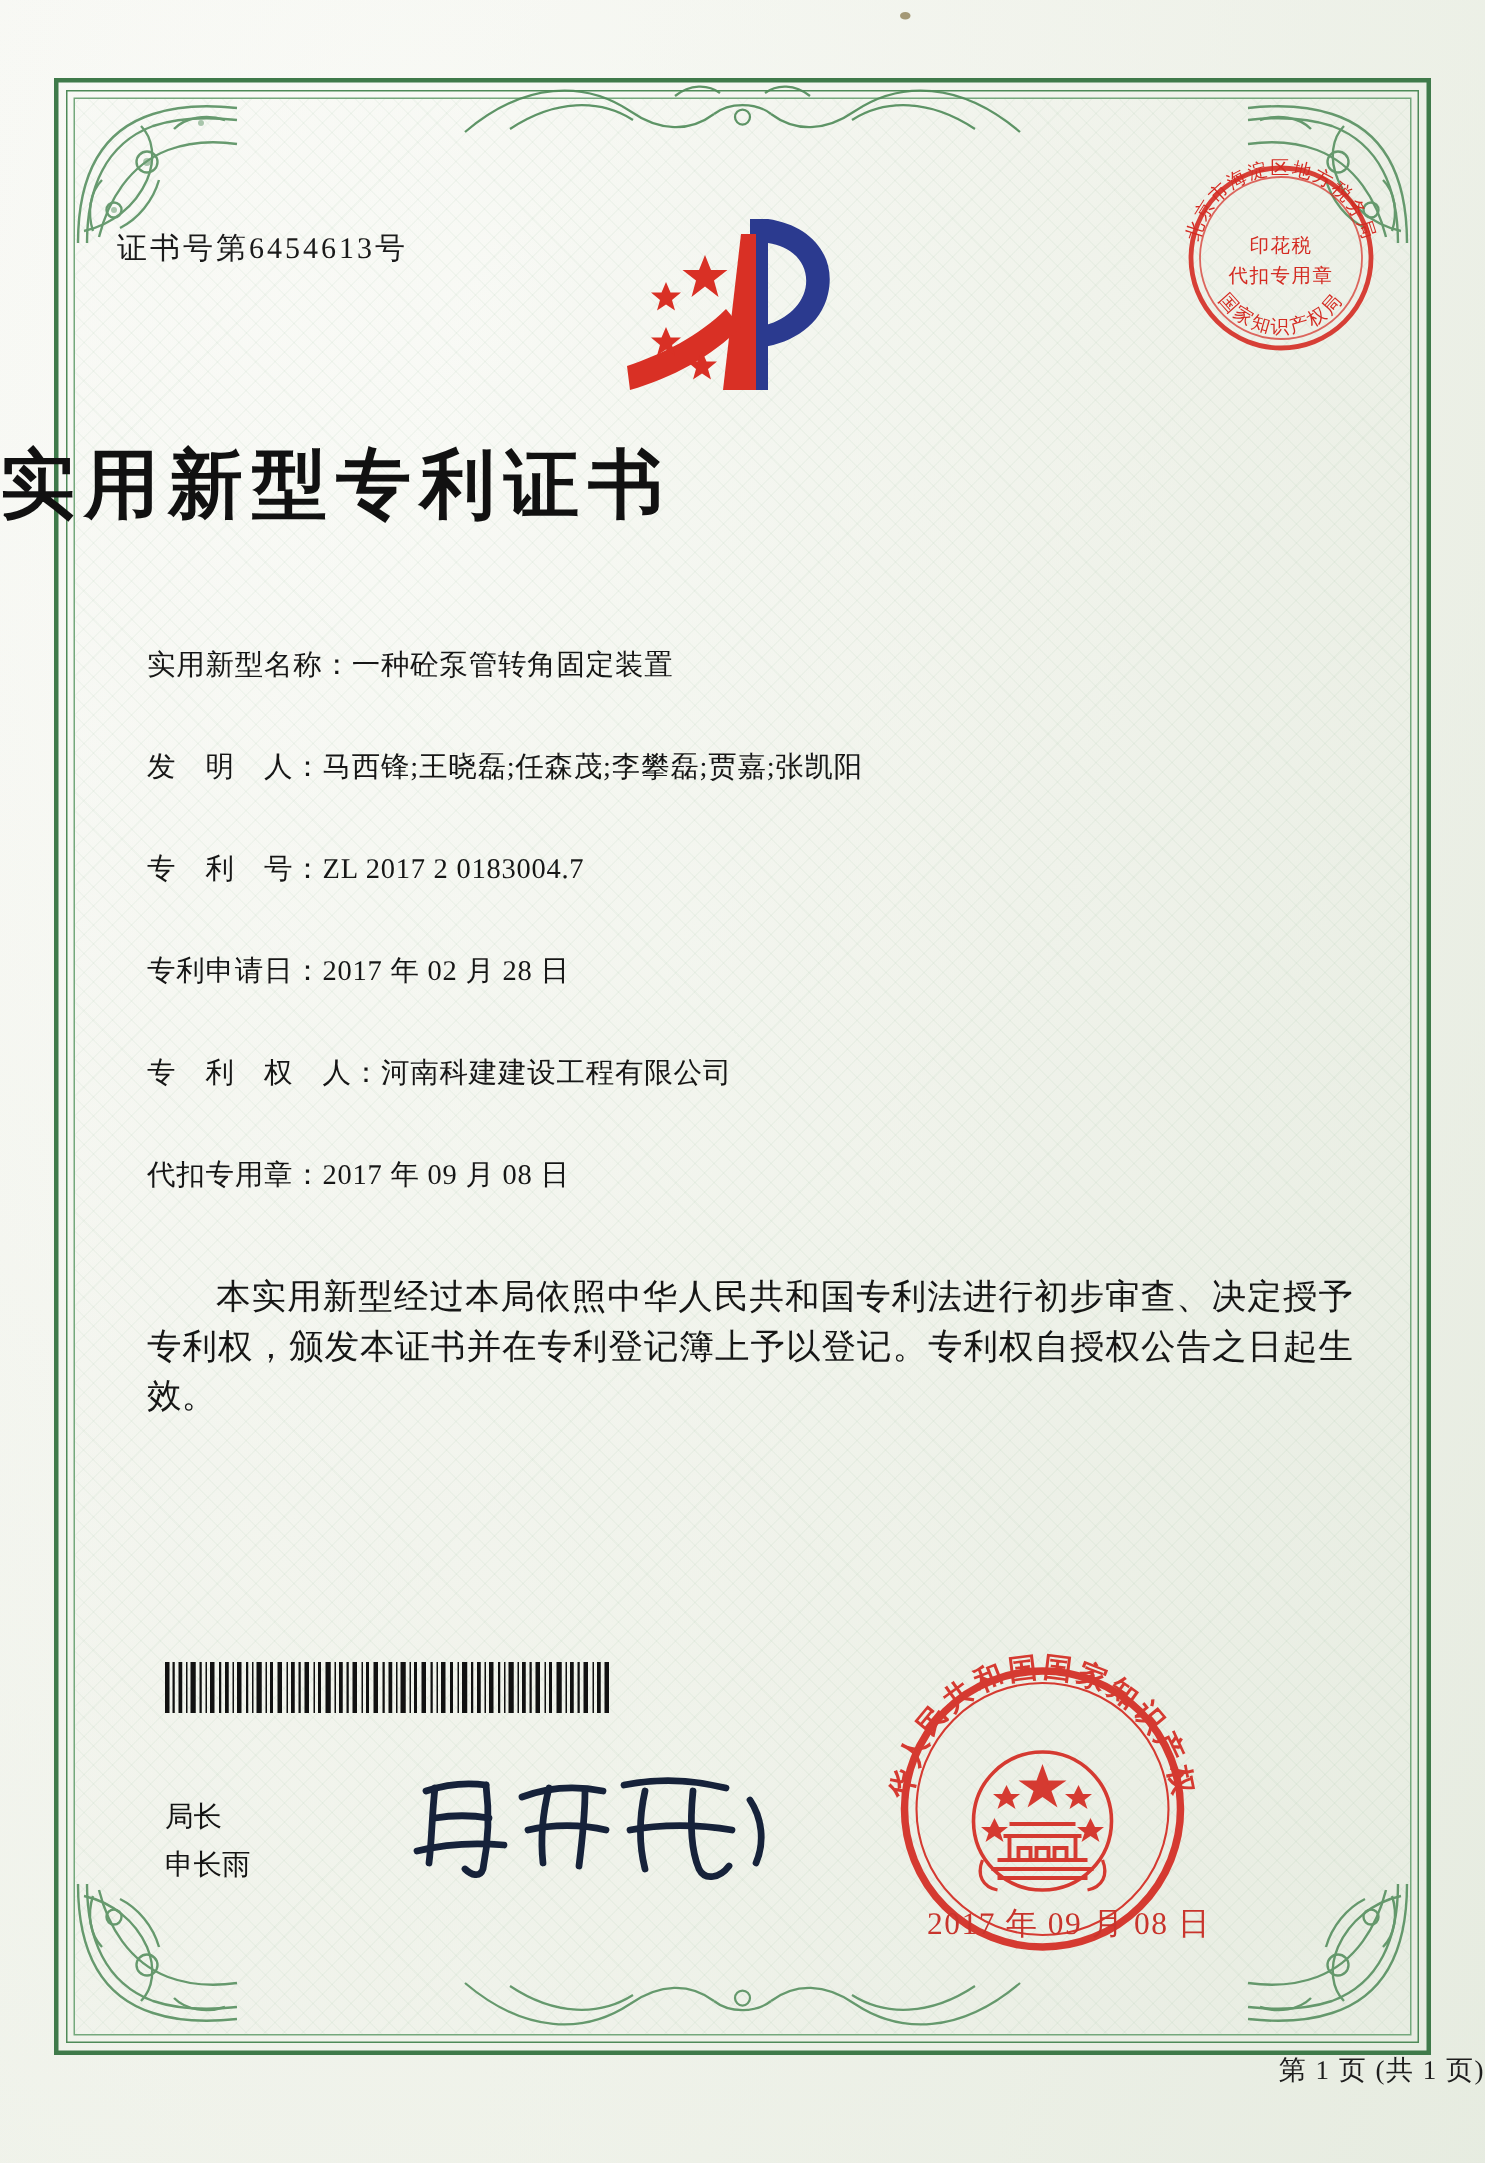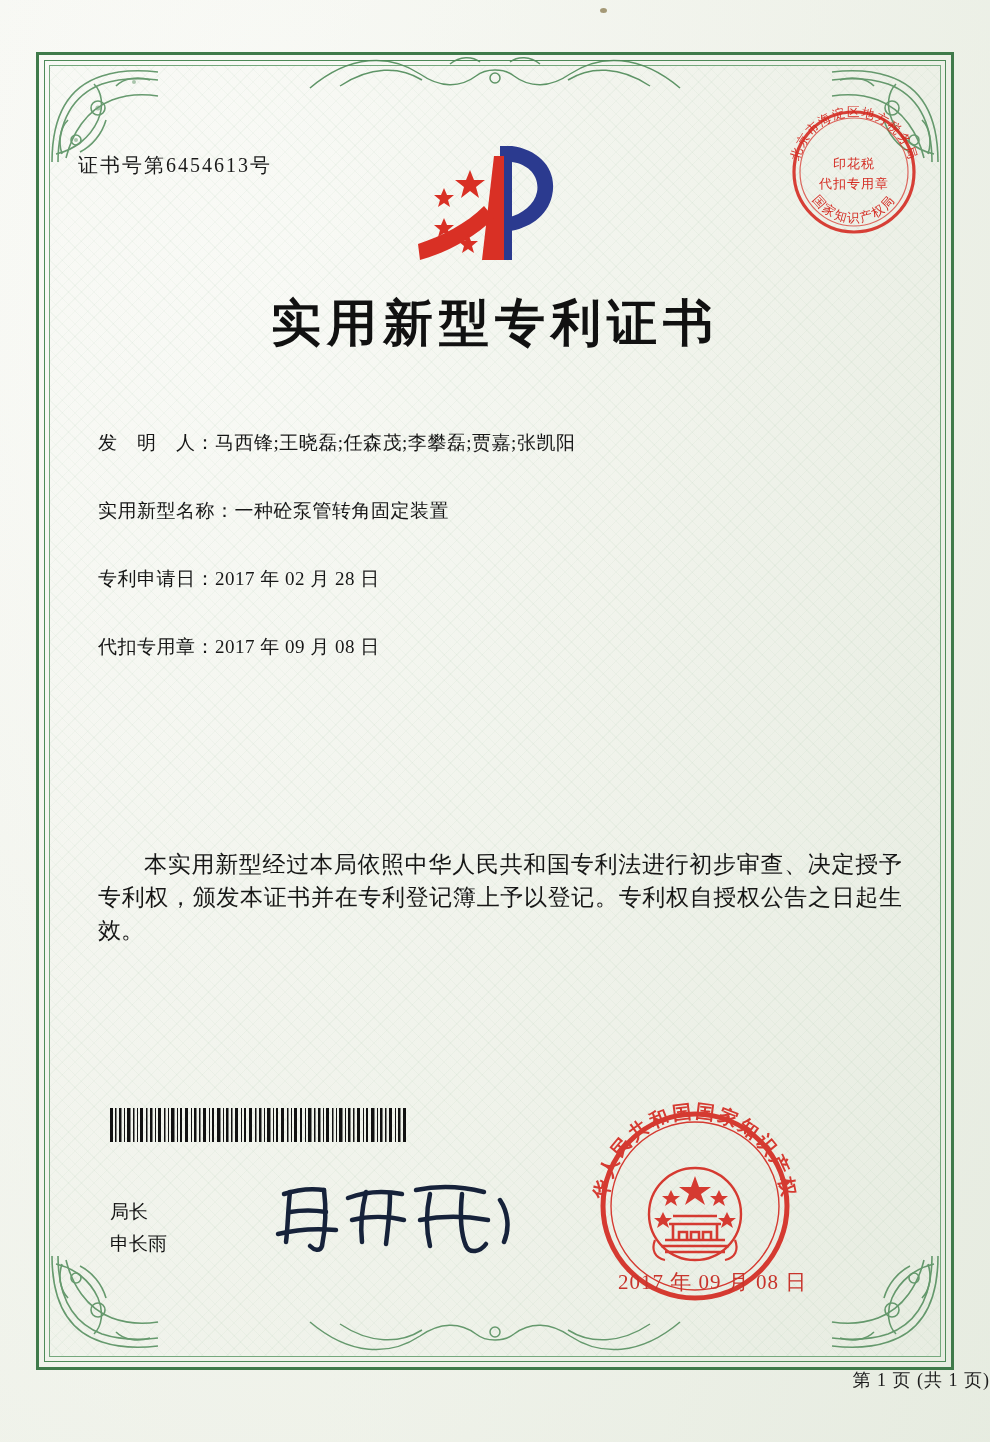--- a/index.html
+++ b/index.html
@@ -134,21 +134,20 @@
     top: 96px;
     width: 152px;
     height: 152px;
   }
 
   .title {
     position: absolute;
     left: 0;
     right: 0;
     top: 290px;
-    text-align: center;
     font-size: 50px;
     font-weight: bold;
     letter-spacing: 6px;
     color: #111;
     font-family: "DejaVu Serif", "Liberation Serif", serif;
   }
 
   
   .fields {
     position: absolute;
@@ -383,27 +382,33 @@
       </text>
       <text x="76" y="72" font-size="13" fill="#d42b22" text-anchor="middle" font-family="'DejaVu Serif',serif" letter-spacing="1">印花税</text>
       <text x="76" y="92" font-size="13" fill="#d42b22" text-anchor="middle" font-family="'DejaVu Serif',serif" letter-spacing="1">代扣专用章</text>
     </svg>
   </div>
 
   <div class="title">实用新型专利证书</div>
 
   <div class="fields">
     <div class="field-row">
+      <span class="field-label">实用新型名称：</span><span class="field-value">一种砼泵管转角固定装置</span>
+    </div>
+    <div class="field-row">
       <span class="field-label">发　明　人：</span><span class="field-value">马西锋;王晓磊;任森茂;李攀磊;贾嘉;张凯阳</span>
     </div>
     <div class="field-row">
-      <span class="field-label">实用新型名称：</span><span class="field-value">一种砼泵管转角固定装置</span>
+      <span class="field-label">专　利　号：</span><span class="field-value">ZL 2017 2 0183004.7</span>
     </div>
     <div class="field-row">
       <span class="field-label">专利申请日：</span><span class="field-value">2017 年 02 月 28 日</span>
+    </div>
+    <div class="field-row">
+      <span class="field-label">专　利　权　人：</span><span class="field-value">河南科建建设工程有限公司</span>
     </div>
     <div class="field-row">
       <span class="field-label">代扣专用章：</span><span class="field-value">2017 年 09 月 08 日</span>
     </div>
   </div>
 
   <div class="body-text">
     <p>本实用新型经过本局依照中华人民共和国专利法进行初步审查、决定授予专利权，颁发本证书并在专利登记簿上予以登记。专利权自授权公告之日起生效。</p>
   </div>
 

